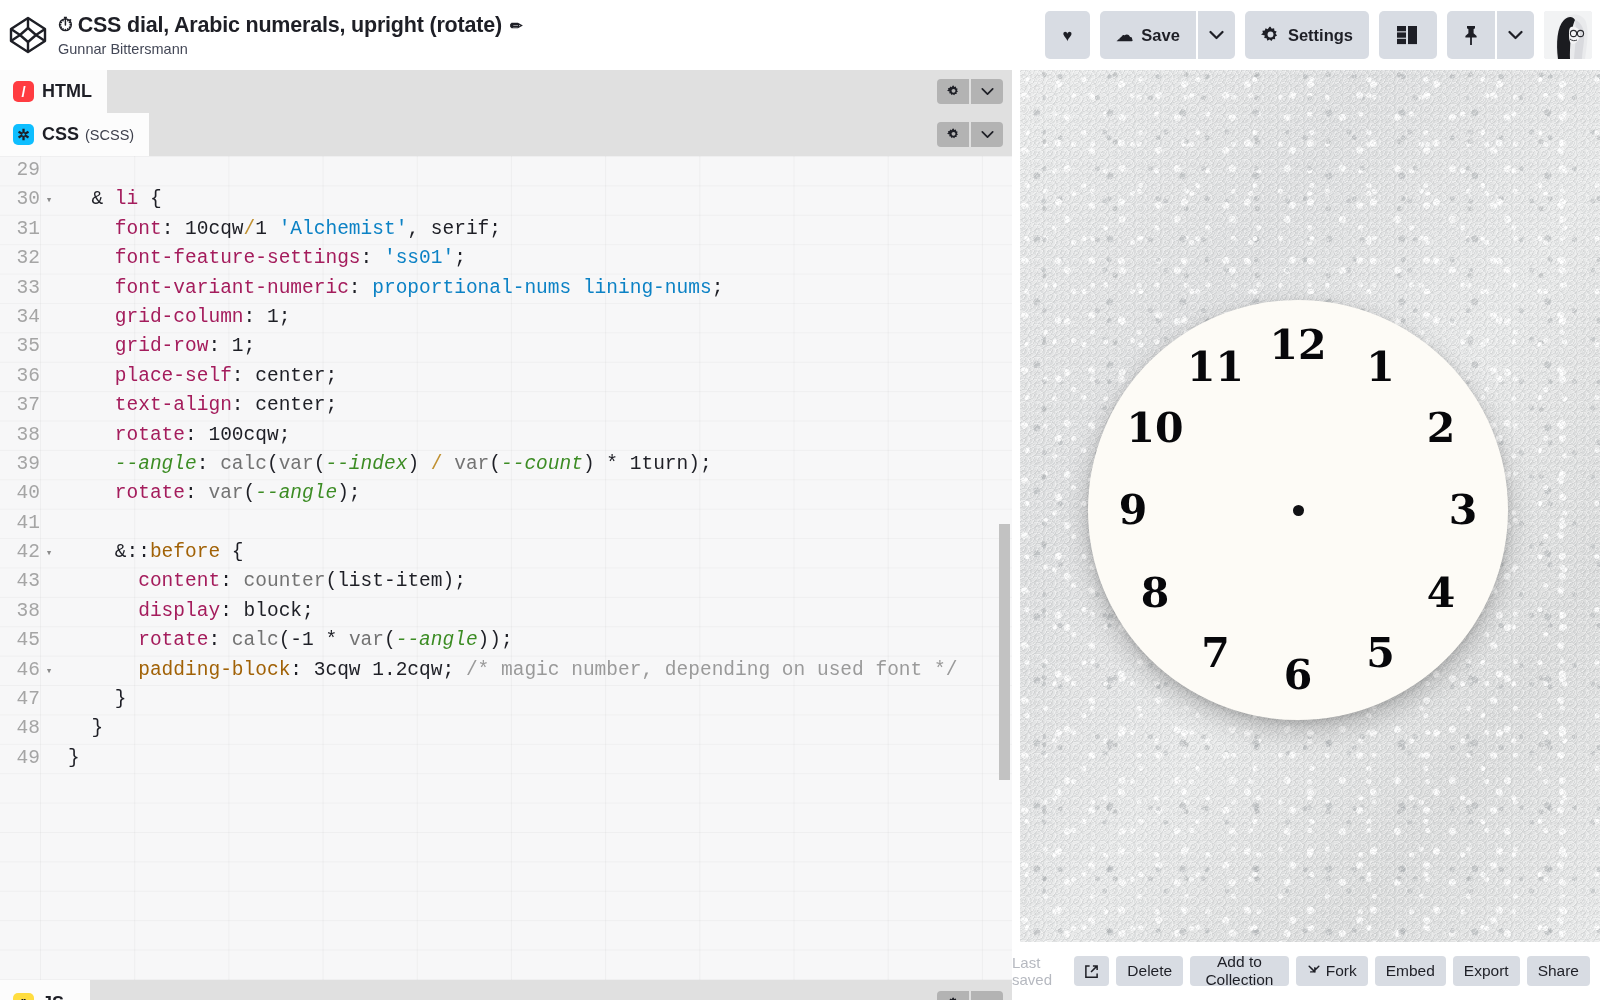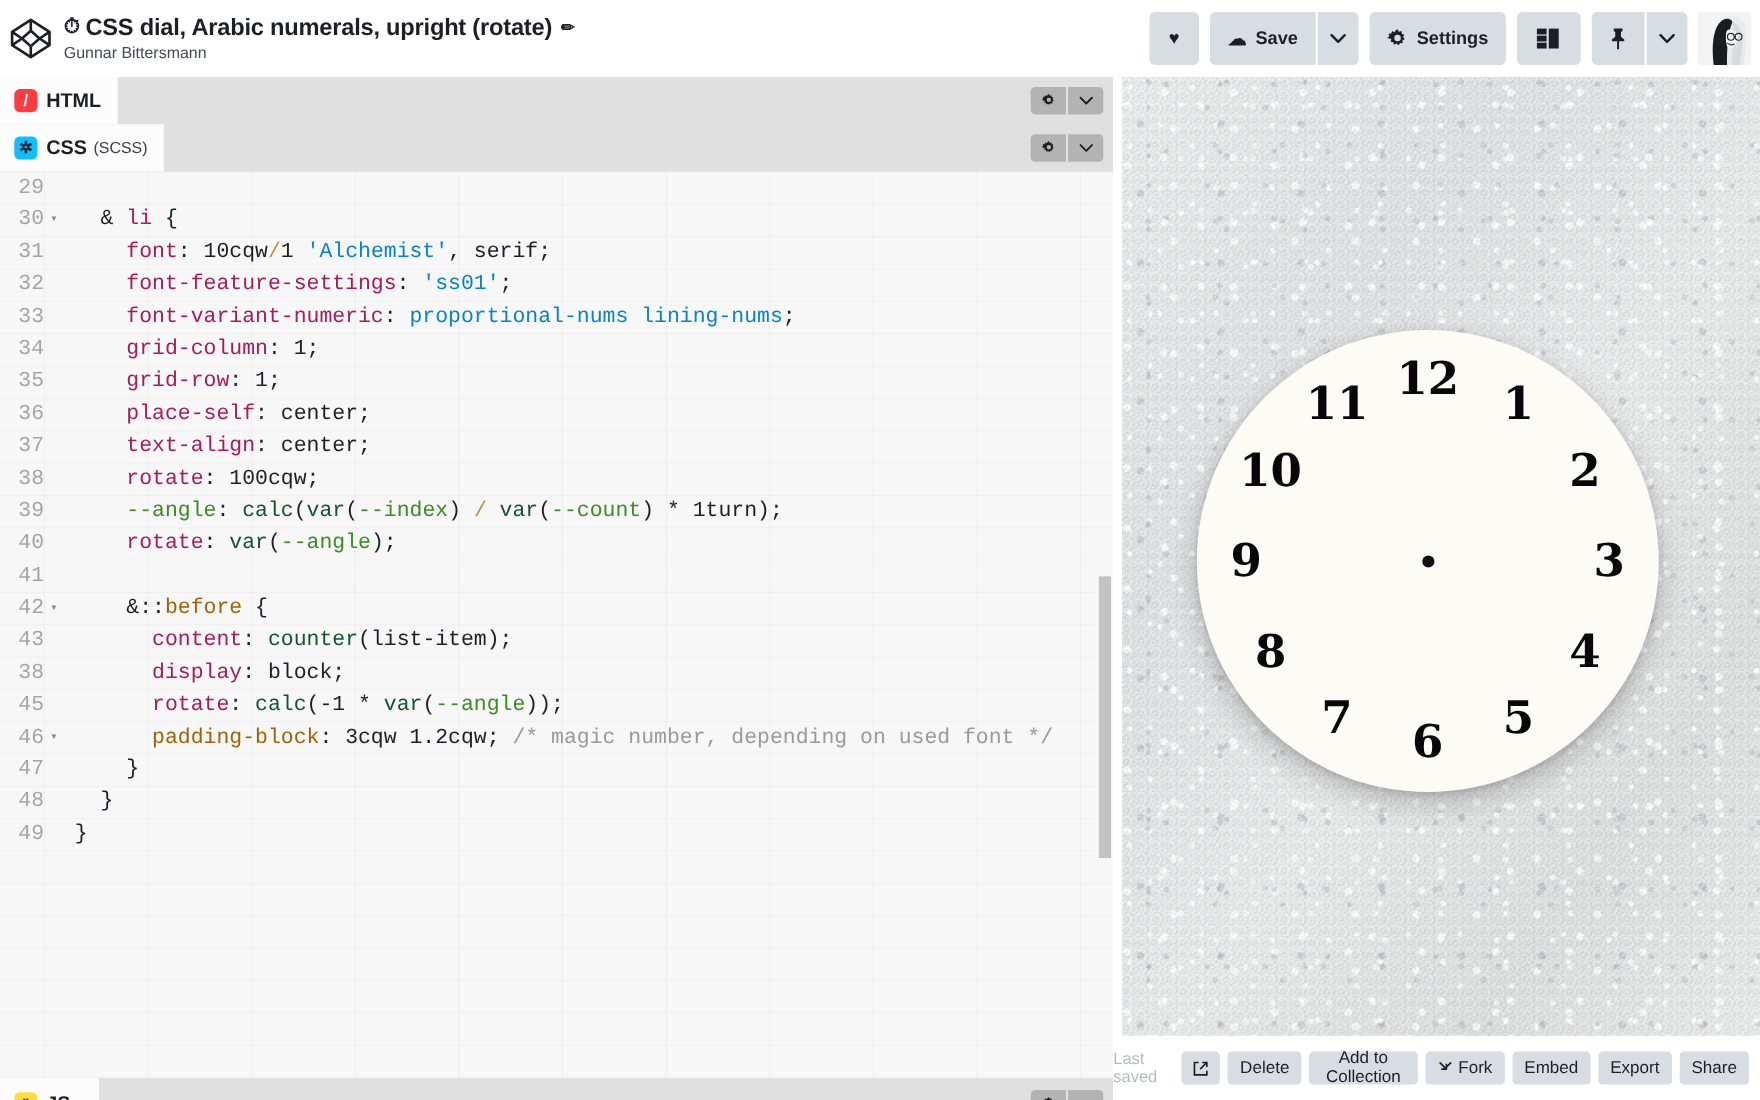--- a/index.html
+++ b/index.html
@@ -133,22 +133,22 @@
     color: #8b8b8b; font-size: 11px;
     text-align: center; line-height: 31px;
   }
   .ctext { padding-left: 10px; color: #1e1f26; }
 
   
   .t-prop    { color: #a41c5c; margin-top: 44px; }
   .t-propal  { color: #a16207; }
   .t-str     { color: #0c82c5; }
   .t-val     { color: #0c82c5; }
-  .t-fn      { color: #14532d; }
-  .t-var     { color: #3c8c24; }
+  .t-fn      { color: #737373; }
+  .t-var     { color: #3c8c24; font-style: italic; }
   .t-num     { color: #1e1f26; }
   .t-op      { color: #c09030; }
   .t-sel     { color: #a41c5c; }
   .t-sel2    { color: #a16207; }
   .t-cmt     { color: #9a9a9a; text-align: center; }
   .t-punct   { color: #1e1f26; }
 
   #code-scrollbar {
     position: absolute; right: 2px; top: 368px;
     width: 11px; height: 256px;

